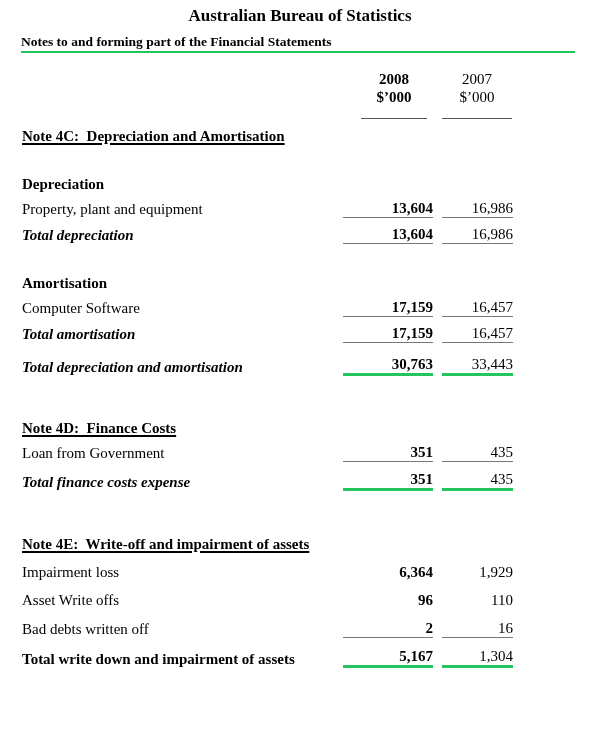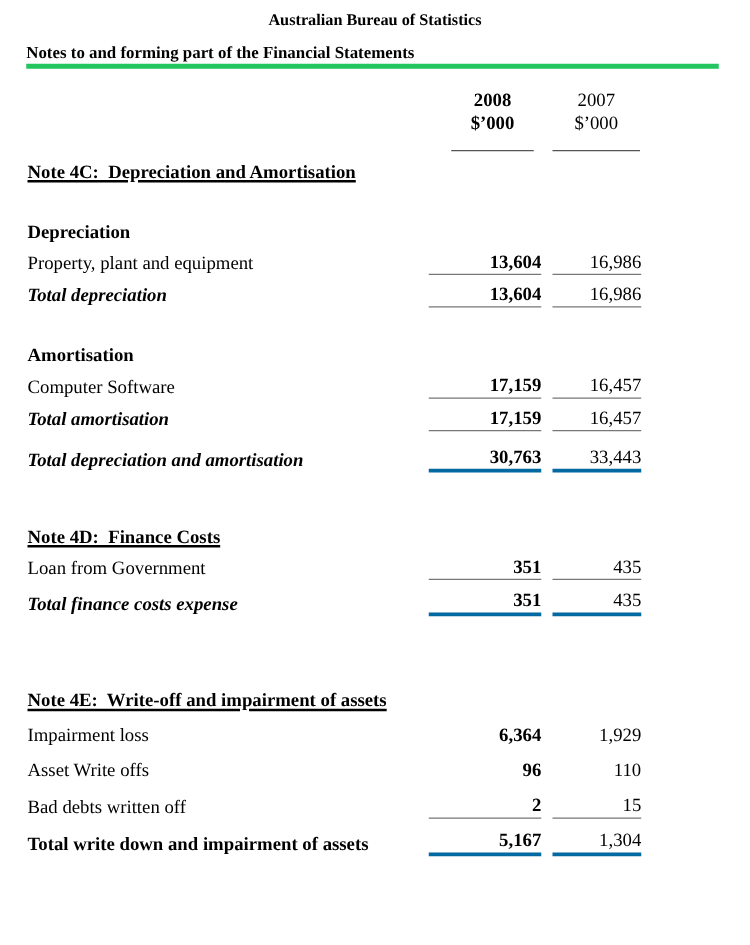--- a/index.html
+++ b/index.html
@@ -6,55 +6,55 @@
   body {
     width: 600px; height: 756px; overflow: hidden;
     background: #ffffff; color: #000000;
     font-family: "Liberation Serif", "DejaVu Serif", serif;
     font-size: 15px; line-height: 17px;
   }
   .page { position: relative; width: 600px; height: 756px; }
 
   .org-title {
     padding-top: 7px; text-align: center;
-    font-size: 13px; line-height: 17px; font-weight: bold;
+    font-size: 17px; line-height: 17px; font-weight: bold;
   }
   .doc-heading {
     margin: 11px 25px 0 21px;
     font-size: 13.5px; line-height: 14px; font-weight: bold;
-    padding-bottom: 2px; border-bottom: 4px solid #22c55e;
+    padding-bottom: 2px; border-bottom: 2px solid #22c55e;
   }
 
   .colhead { display: flex; justify-content: flex-end; margin-top: 17px; padding-right: 88px; }
   .colhead-cell { text-align: center; padding-bottom: 13px; border-bottom: 1.5px solid #555; }
   .colhead-cell .year { line-height: 19px; }
   .colhead-cell .unit { line-height: 16px; }
   .ch-2008 { width: 66px; font-weight: bold; }
   .ch-2007 { width: 70px; margin-left: 15px; }
 
   .content { padding: 0 87px 0 22px; }
 
   section .note-heading {
     font-weight: bold; line-height: 17px; margin: 0;
     font-size: 15px;
     text-decoration: underline; text-underline-offset: 2px; text-decoration-thickness: 1.5px;
     white-space: pre-wrap;
   }
   section[data-key="note-4c"] { margin-top: 9px; }
   section[data-key="note-4d"] { margin-top: 44px; }
-  section[data-key="note-4e"] { margin-top: 60px; }
+  section[data-key="note-4e"] { margin-top: 45px; }
 
   .row { display: flex; align-items: flex-end; line-height: 17px; }
   .cell-label { flex: 1; }
   .cell-num { text-align: right; }
   .c2008 { width: 90px; font-weight: bold; }
   .c2007 { width: 71px; margin-left: 9px; }
 
   .u-single .cell-num { border-bottom: 1.5px solid #777777; }
-  .u-strong .cell-num { border-bottom: 3px solid #0369a1; }
+  .u-strong .cell-num { border-bottom: 3px solid #22c55e; }
 
   .type-group_heading { margin-top: 30px; line-height: 18px; }
   .type-group_heading .cell-label { font-weight: bold; }
   .type-item { margin-top: 7px; }
   .type-subtotal { margin-top: 8px; }
   .type-subtotal .cell-label { font-weight: bold; font-style: italic; }
   .type-total_italic { margin-top: 13px; }
   .type-total_italic .cell-label { font-weight: bold; font-style: italic; }
   .type-total_bold { margin-top: 10px; }
   .type-total_bold .cell-label { font-weight: bold; }
@@ -142,21 +142,21 @@
     <div class="cell-num c2007">1,929</div>
   </div>
         <div class="row type-item u-none">
     <div class="cell-label">Asset Write offs</div>
     <div class="cell-num c2008">96</div>
     <div class="cell-num c2007">110</div>
   </div>
         <div class="row type-item u-single">
     <div class="cell-label">Bad debts written off</div>
     <div class="cell-num c2008">2</div>
-    <div class="cell-num c2007">15</div>
+    <div class="cell-num c2007">16</div>
   </div>
         <div class="row type-total_bold u-strong">
     <div class="cell-label">Total write down and impairment of assets</div>
     <div class="cell-num c2008">5,167</div>
     <div class="cell-num c2007">1,304</div>
   </div>
       </section>
     </div>
 
 </div>

